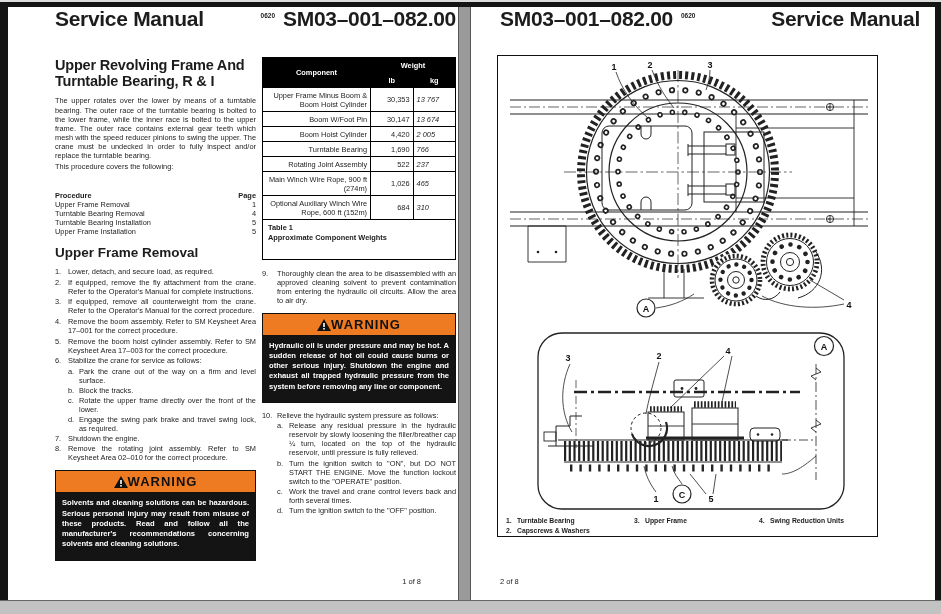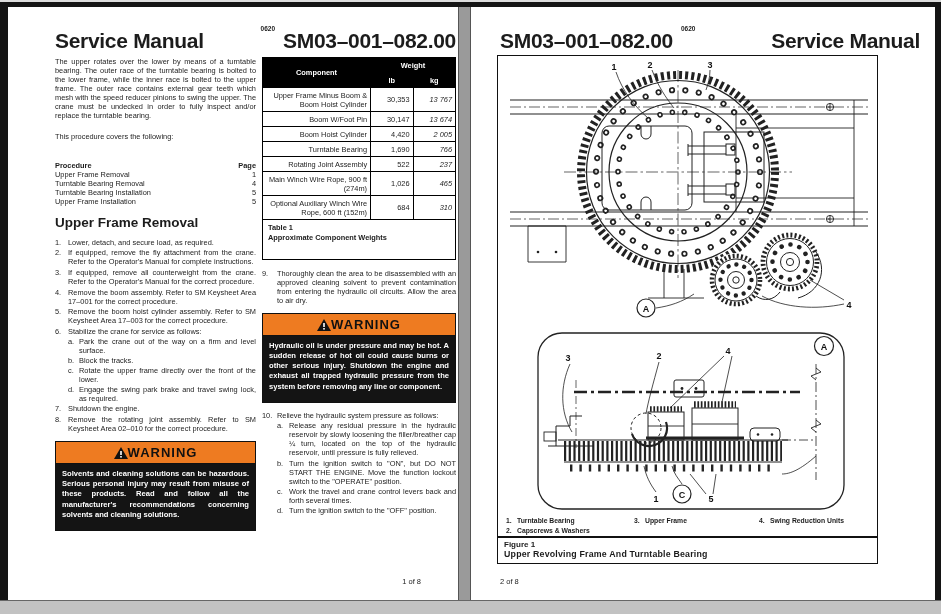--- a/index.html
+++ b/index.html
@@ -10,33 +10,33 @@
   html,body{width:941px;height:614px;overflow:hidden}
   body{background:var(--viewer-bg);font-family:"Liberation Sans",sans-serif;position:relative}
   .top-line{position:absolute;left:0;top:0;width:941px;height:2px;background:#dcdcdc}
   .bottom-strip{position:absolute;left:0;top:600px;width:941px;height:14px;background:var(--bottom-strip);border-top:1px solid #666}
   .divider{position:absolute;left:458px;top:7px;width:13px;height:593px;background:var(--divider-gray);border-left:1px solid #555;border-right:1px solid #555}
   .page{position:absolute;top:7px;height:593px;background:var(--page-bg);color:var(--ink)}
   .page-left{left:8px;width:450px}
   .page-right{left:471px;width:464px}
 
   
-  .pg-head{position:absolute;top:22px;display:flex;align-items:flex-start}
+  .pg-head{position:absolute;top:0;display:flex;align-items:center}
   .lp-head{left:47px;width:401px}
   .rp-head{left:29px;width:420px}
   .big{font-size:21px;font-weight:bold;letter-spacing:-.3px;white-space:nowrap}
   .rev{font-size:6.5px;font-weight:bold;margin:0 8px;position:relative;top:-4px}
   .spacer{flex:1}
 
   
   .col{position:absolute;top:50px;font-size:7.4px;line-height:1.22;color:var(--ink)}
   .col1{left:47px;width:201px}
   .col2{left:254px;width:194px}
   .sect-title{font-size:14.5px;line-height:1.12;font-weight:bold;letter-spacing:-.2px;margin-bottom:7px}
-  .para{text-align:justify;margin-bottom:12px}
+  .para{text-align:justify;margin-bottom:2px}
   .covers{margin-bottom:20px}
   .idx{margin-bottom:9px}
   .idx-row{display:flex;justify-content:space-between}
   .idx-row.head{font-weight:bold}
   .sub-head{font-size:13.5px;font-weight:bold;margin:3px 0 6px}
   .step{display:flex;margin-bottom:1.5px}
   .step .n{flex:none;width:13px}
   .step .t{flex:1;text-align:justify}
   .col2 .step .n{width:15px}
   .sub{display:flex;margin-left:13px;margin-bottom:1px}
@@ -50,21 +50,21 @@
   .warn-head{background:var(--warning-orange);border-bottom:1.5px solid #111;display:flex;align-items:center;justify-content:center;gap:0;padding:3px 0 2px}
   .warn-head .wt{font-size:13px;font-weight:bold;letter-spacing:1px;color:#111}
   .warn-body{background:#141414;color:#fff;font-weight:bold;font-size:7.6px;line-height:1.35;padding:5px 6px 10px;text-align:justify}
 
   
   .wtab{width:100%;border-collapse:collapse;border:1.5px solid #000;font-size:7.4px}
   .wtab th,.wtab td{border:1px solid #000;padding:2.5px 3px;vertical-align:middle}
   .wtab thead th{background:#000;color:#fff;text-align:center;font-weight:bold}
   .wtab td.c{width:56%;text-align:right}
   .wtab td.lb{width:22%;text-align:right}
-  .wtab td.kg{width:22%;text-align:right;font-style:italic}
+  .wtab td.kg{width:22%;text-align:left;font-style:italic}
   .wtab-cap{border:1.5px solid #000;border-top:none;padding:3px 5px 16px;font-weight:bold;font-size:7.4px;line-height:1.3;margin-bottom:9px}
 
   
   .fig-frame{position:absolute;left:26px;top:48px;width:381px;height:482px;border:1.4px solid #111;overflow:hidden}
   .plan-svg{display:block;width:378px;height:272px}
   .side-svg{display:block;width:378px;height:186px}
   .legend{display:flex;padding:2px 8px 0;font-size:6.8px;font-weight:bold;line-height:1.5}
   .lg-col1{width:128px}
   .lg-col2{width:125px}
   .lg-col3{flex:1}
@@ -89,20 +89,21 @@
 
 <div class="page page-left">
   <div class="pg-head lp-head">
     <span class="big">Service Manual</span>
     <span class="spacer"></span>
     <span class="rev">0620</span>
     <span class="big">SM03–001–082.00</span>
   </div>
 
   <div class="col col1">
+    <div class="sect-title">Upper Revolving Frame And Turntable Bearing, R &amp; I</div>
     <p class="para">The upper rotates over the lower by means of a turntable bearing. The outer race of the turntable bearing is bolted to the lower frame, while the inner race is bolted to the upper frame. The outer race contains external gear teeth which mesh with the speed reducer pinions to swing the upper. The crane must be undecked in order to fully inspect and/or replace the turntable bearing.</p>
     <p class="covers">This procedure covers the following:</p>
 
     <div class="idx">
       <div class="idx-row head">
         <span>Procedure</span>
         <span>Page</span>
       </div>
       <div class="idx-row">
           <span>Upper Frame Removal</span>
@@ -434,19 +435,15 @@
       </div>
       <div class="lg-col3">
         <div class="lg-item">
             <span class="n">4.</span>
             <span>Swing Reduction Units</span>
           </div>
       </div>
     </div>
   </div>
 
-  <div class="fig-cap">
-    <div class="l1">Figure 1</div>
-    <div class="l2">Upper Revolving Frame And Turntable Bearing</div>
-  </div>
 
   <div class="pg-num pn-right">2 of 8</div>
 </div>
 
 </body></html>

